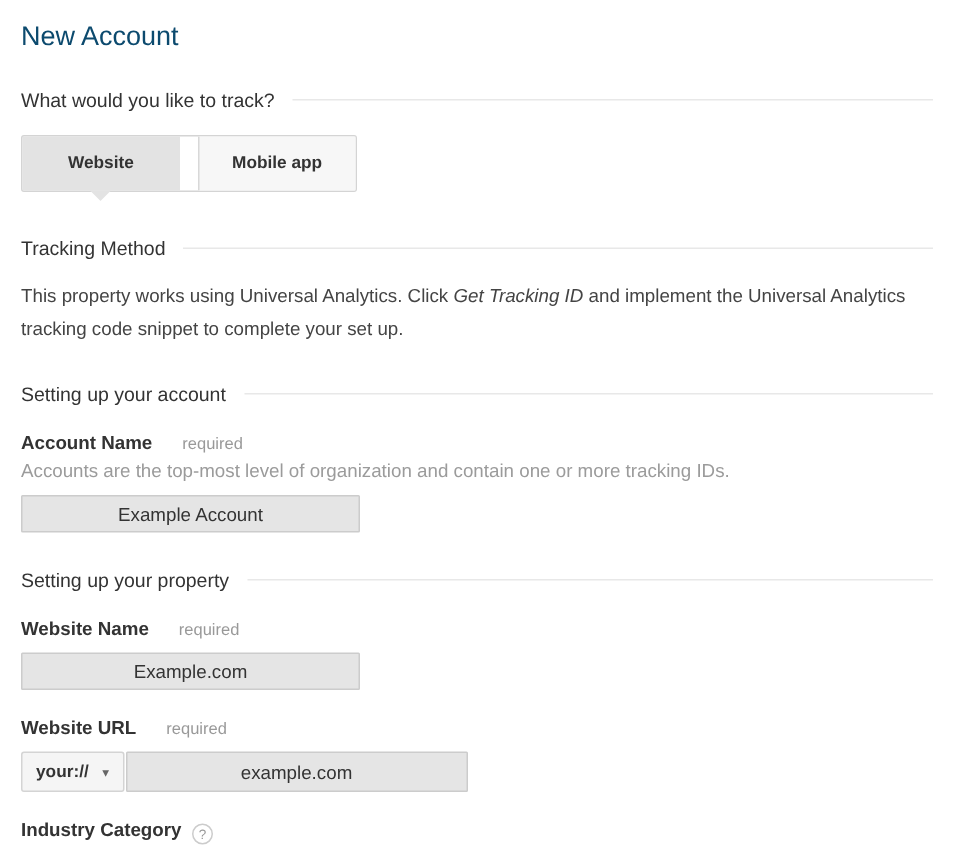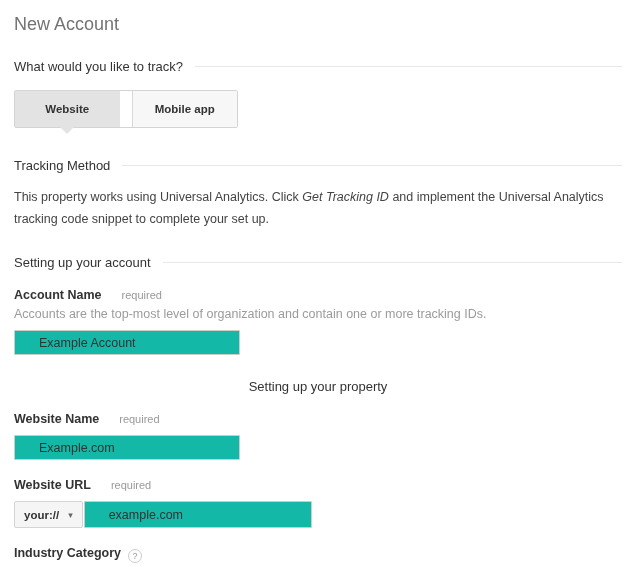--- a/index.html
+++ b/index.html
@@ -9,21 +9,21 @@
     height: 567px;
     font-family: "Liberation Sans", sans-serif;
     color: #333;
     overflow: hidden;
   }
   .container { padding: 12px 18px 20px 14px; }
 
   .page-title {
     font-size: 18px;
     font-weight: normal;
-    color: #737373;
+    color: #0c4a6e;
     margin-top: 2px;
   }
 
   
   .section-head {
     display: flex;
     align-items: center;
     font-size: 13px;
     color: #333;
     text-align: center;
@@ -79,21 +79,21 @@
   .method-desc {
     margin-top: 13px;
     font-size: 12.5px;
     line-height: 22px;
     color: #444;
     max-width: 608px;
   }
   .method-desc .em { font-style: italic; }
 
   .account-head { margin-top: 25px; }
-  .property-head { margin-top: 24px; flex-direction: column; }
+  .property-head { margin-top: 24px; }
 
   .field-label-row {
     display: flex;
     align-items: baseline;
     margin-top: 18px;
   }
   .field-label {
     font-size: 12.5px;
     font-weight: bold;
     color: #333;
@@ -114,22 +114,23 @@
     display: block;
     margin-top: 9px;
     width: 226px;
     height: 25px;
     border: 1px solid #ccc;
     border-radius: 1px;
     padding: 0 24px;
     font-family: "Liberation Sans", sans-serif;
     font-size: 12.5px;
     color: #333;
-    background: #14b8a6;
+    background: #e5e5e5;
     outline: none;
+    text-align: center;
   }
 
   .url-row {
     margin-top: 9px;
     display: flex;
     align-items: center;
   }
   .btn {
     display: inline-flex;
     align-items: center;

